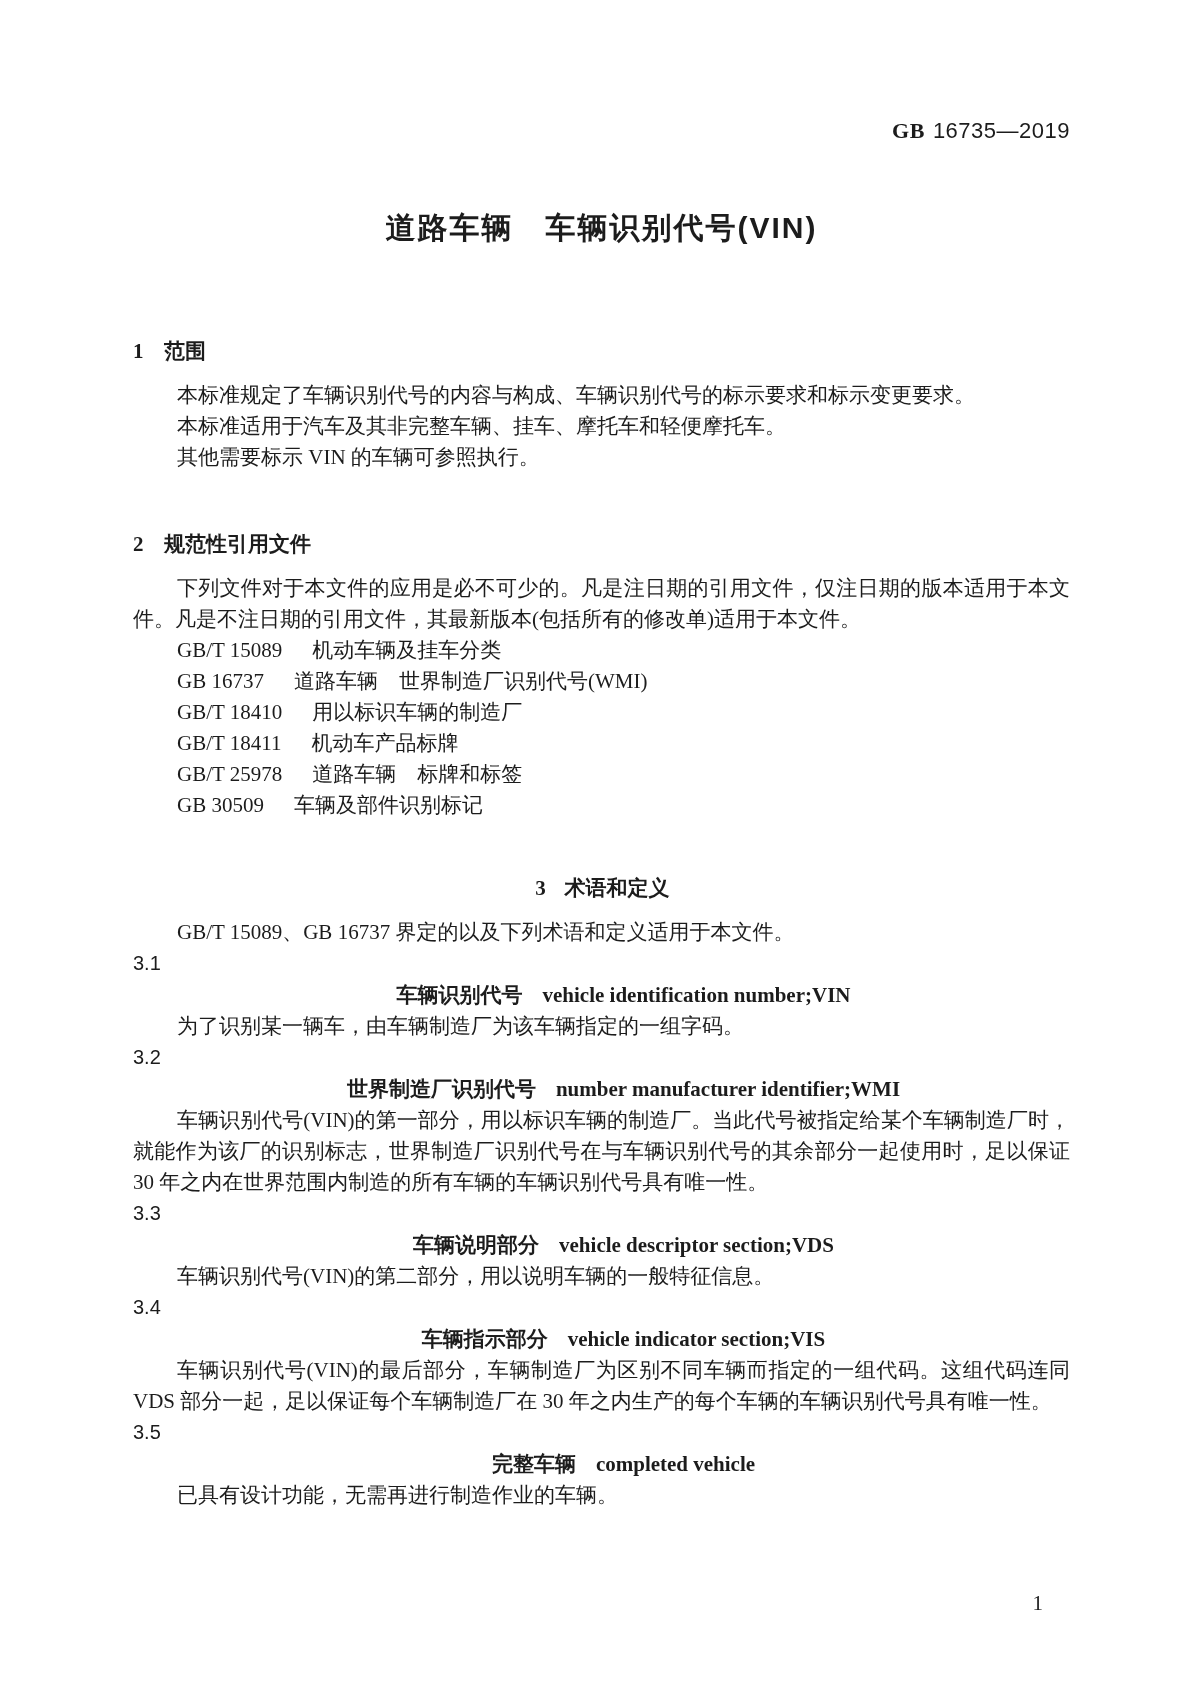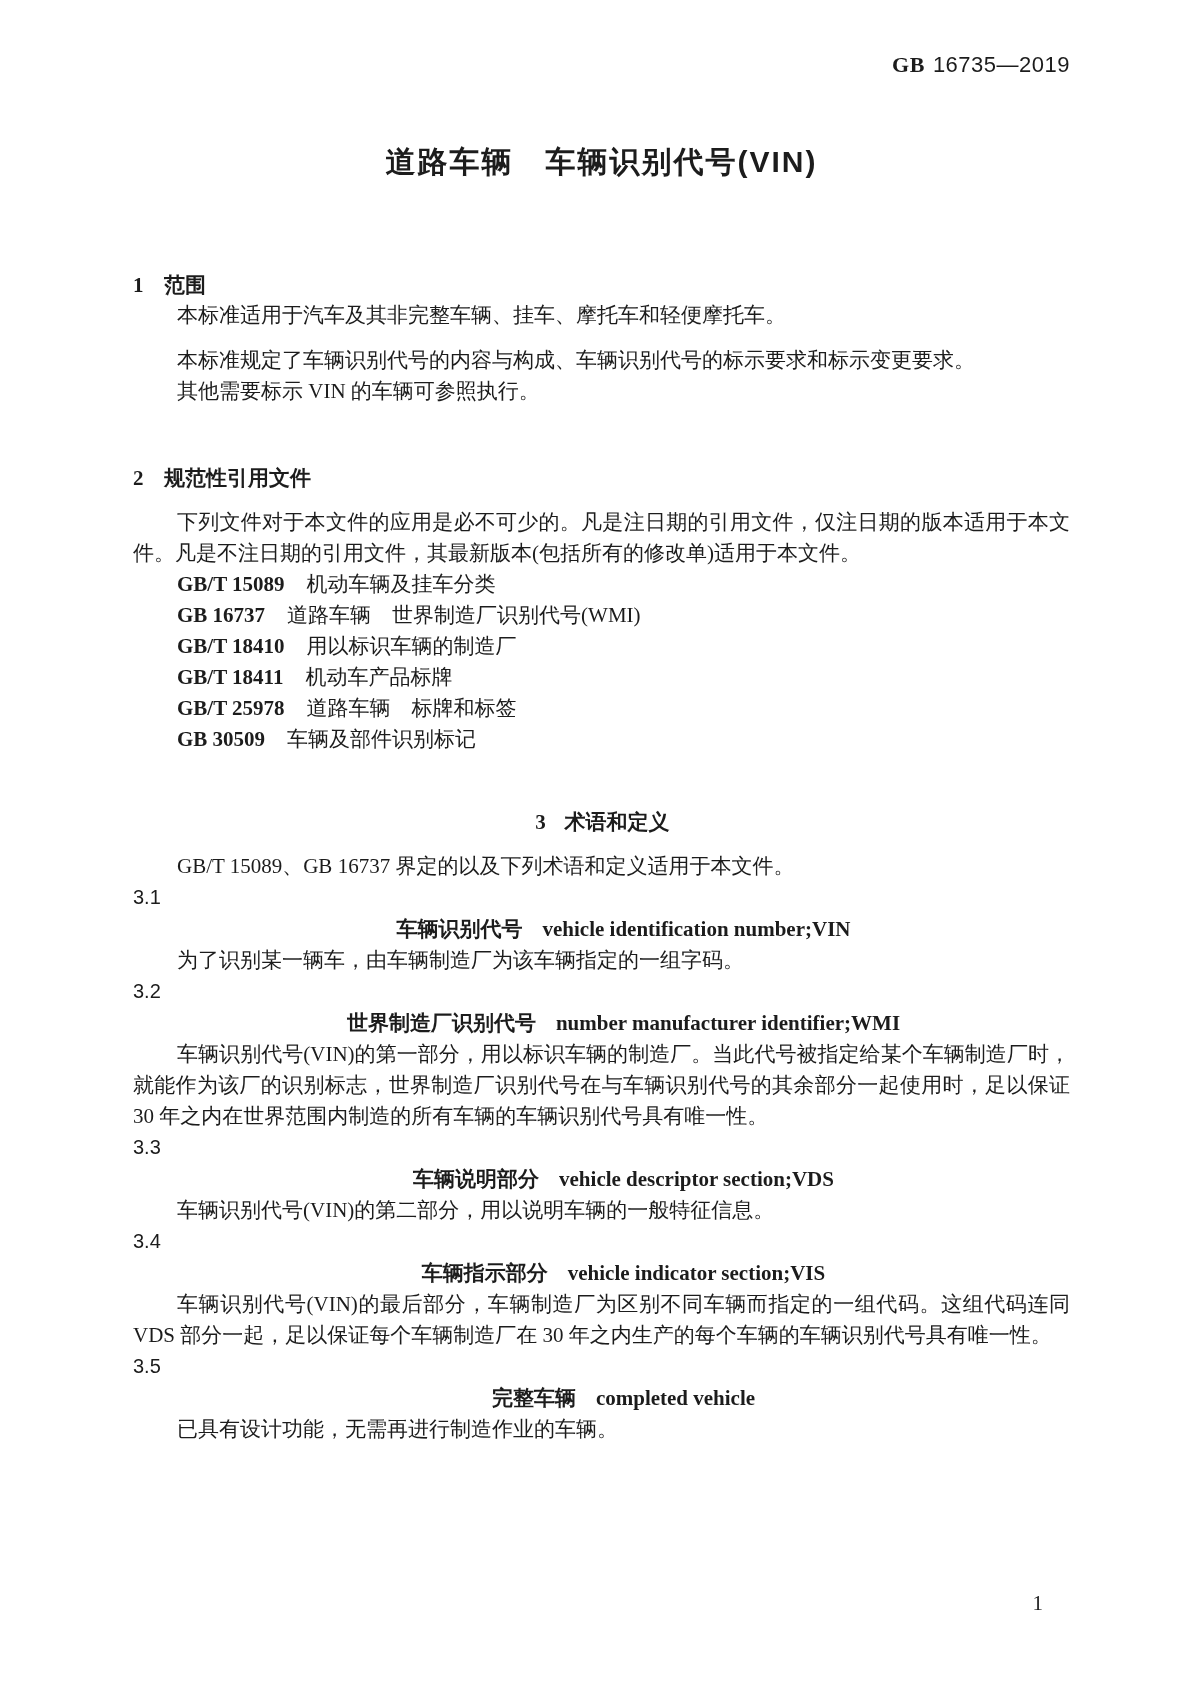--- a/index.html
+++ b/index.html
@@ -12,21 +12,21 @@
     color:#1c1c1c;
     font-family:"Liberation Serif","DejaVu Serif",serif;
     overflow:hidden;
   }
   .content {
     position:absolute;
     left:133px; top:0;
     width:937px;
   }
   .doc-header {
-    padding-top:52px;
+    padding-top:118px;
     text-align:right;
     font-size:22px;
     line-height:26px;
     letter-spacing:0.5px;
   }
   .doc-header .code-prefix {
     font-weight:bold;
     font-family:"Liberation Serif","DejaVu Serif",serif;
     margin-right:8px;
   }
@@ -64,21 +64,21 @@
     text-align:justify;
   }
   .indent { text-indent:44px; }
   .first-gap { margin-top:14px; }
   .ref-line {
     font-size:21px;
     line-height:31px;
     padding-left:44px;
     white-space:nowrap;
   }
-  .ref-code { margin-right:22px;font-weight:bold; }
+  .ref-code { margin-right:30px; }
   .term-block { }
   .term-no {
     font-family:"Liberation Sans","DejaVu Sans",sans-serif;
     font-size:20px;
     line-height:31px;
   }
   .term-line {
     font-size:21px;
     line-height:31px;
     padding-left:44px;
@@ -111,22 +111,22 @@
 
     <div class="doc-header">
       <span class="code-prefix">GB</span><span class="code-number">16735—2019</span>
     </div>
 
     <div class="doc-title">道路车辆　车辆识别代号(VIN)</div>
 
     <div class="sec-heading sec1-heading">
       <span class="sec-no">1</span><span>范围</span>
     </div>
+    <p class="body-text indent first-gap">本标准规定了车辆识别代号的内容与构成、车辆识别代号的标示要求和标示变更要求。</p>
     <p class="body-text indent">本标准适用于汽车及其非完整车辆、挂车、摩托车和轻便摩托车。</p>
-    <p class="body-text indent first-gap">本标准规定了车辆识别代号的内容与构成、车辆识别代号的标示要求和标示变更要求。</p>
     <p class="body-text indent">其他需要标示 VIN 的车辆可参照执行。</p>
 
     <div class="sec-heading sec2-heading">
       <span class="sec-no">2</span><span>规范性引用文件</span>
     </div>
     <p class="body-text indent first-gap">下列文件对于本文件的应用是必不可少的。凡是注日期的引用文件，仅注日期的版本适用于本文件。凡是不注日期的引用文件，其最新版本(包括所有的修改单)适用于本文件。</p>
 
     <div class="ref-line">
       <span class="ref-code">GB/T 15089</span><span>机动车辆及挂车分类</span>
     </div>

